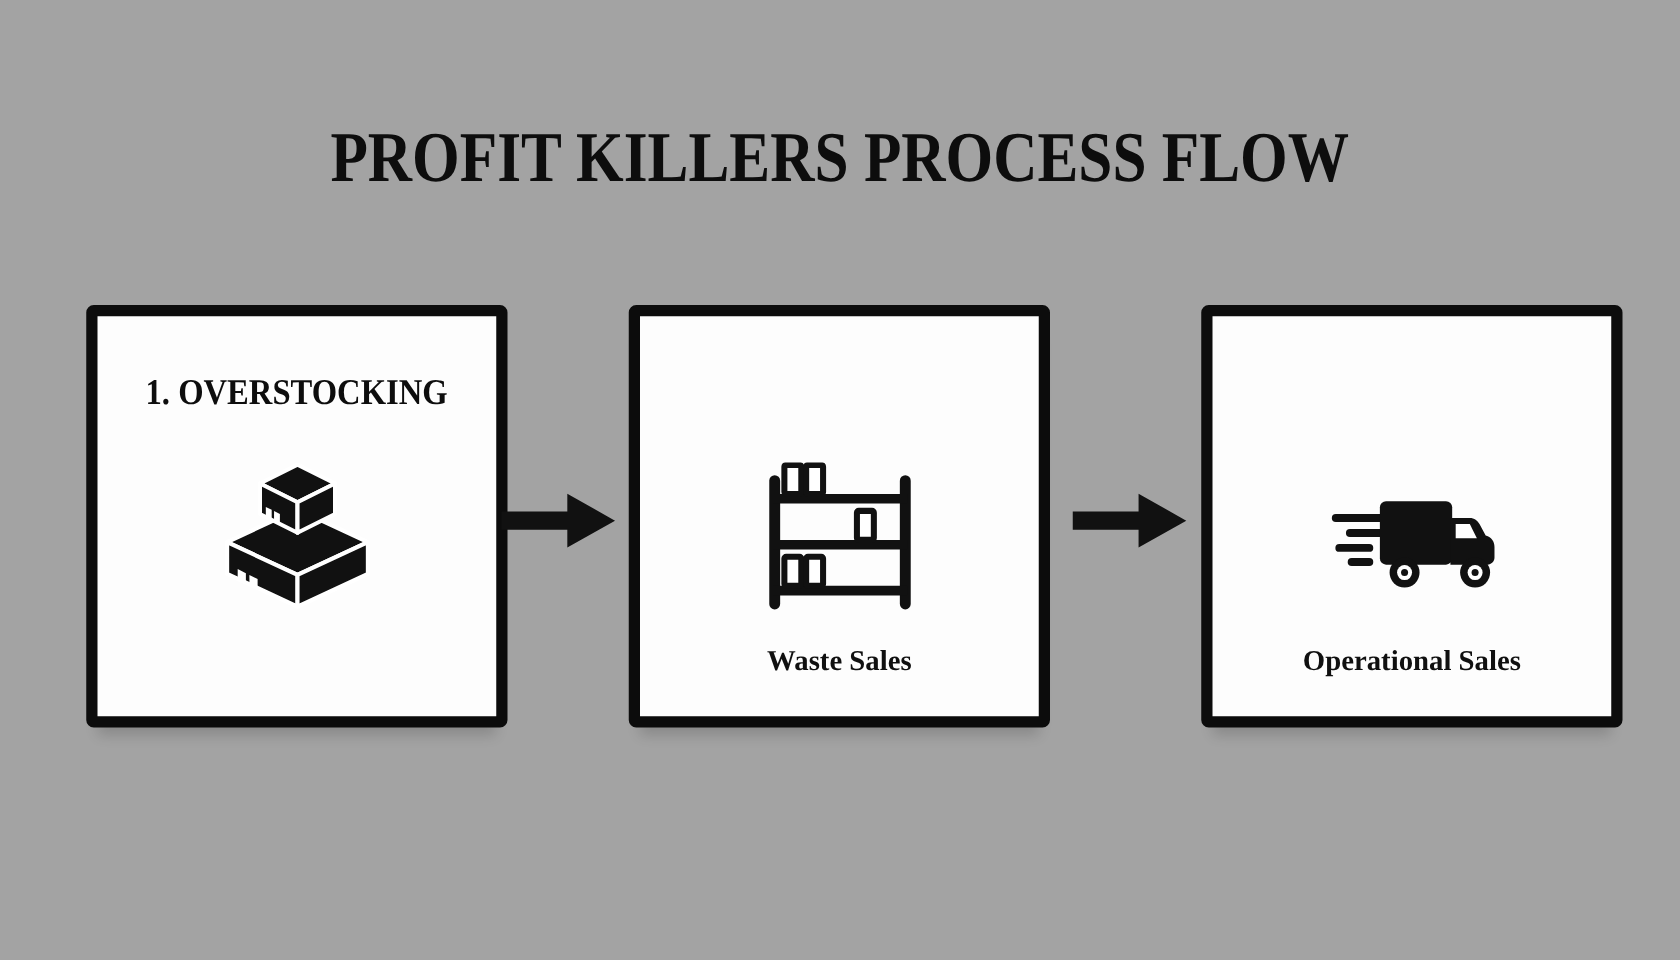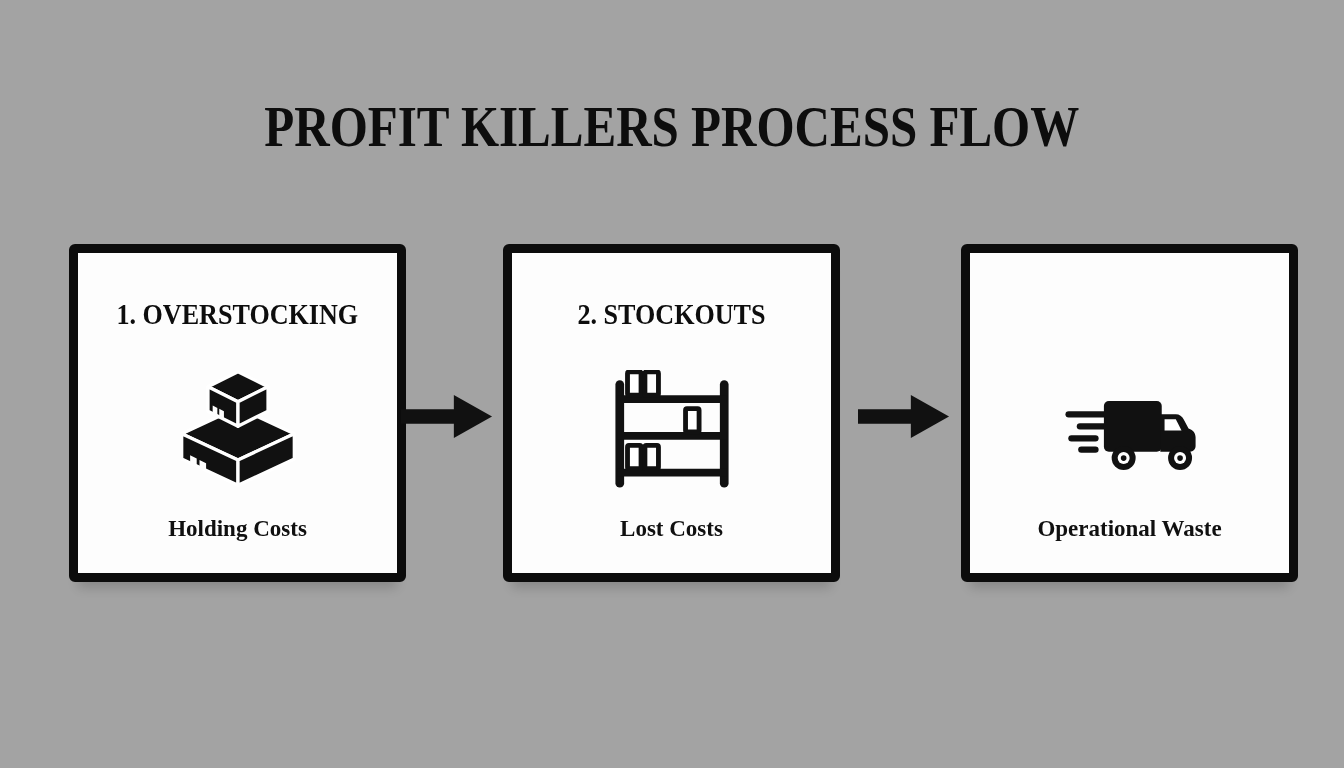--- a/index.html
+++ b/index.html
@@ -68,55 +68,49 @@
           <polygon points="100,20 100,46 68,62 68,36"></polygon>
         </g>
         <g fill="#fff" stroke="none">
           <polygon points="17,93 24,96.5 24,106 17,102.5"></polygon>
           <polygon points="27,98 34,101.5 34,111 27,107.5"></polygon>
           <polygon points="41,40 46,42.5 46,50 41,47.5"></polygon>
           <polygon points="48,43.5 53,46 53,53.5 48,51"></polygon>
         </g>
       </svg>
     </div>
-    <div class="box-caption">
-      <span>Holding Costs</span>
-    </div>
   </div>
 
   <div class="arrow a1">
     <svg width="92" height="47" viewBox="0 0 94 48">
       <polygon fill="#111" points="0,16.5 54,16.5 54,2 93,24 54,46 54,31.5 0,31.5"></polygon>
     </svg>
   </div>
 
   <div class="step-box b2">
-    <div class="box-heading">
-      <span>2. STOCKOUTS</span>
-    </div>
     <div class="box-icon">
       <svg width="126" height="118" viewBox="0 0 130 122">
         <g stroke="#111" fill="none">
           <line x1="11" y1="15" x2="11" y2="117" stroke-width="9" stroke-linecap="round"></line>
           <line x1="119" y1="15" x2="119" y2="117" stroke-width="9" stroke-linecap="round"></line>
           <line x1="9" y1="30" x2="121" y2="30" stroke-width="8"></line>
           <line x1="9" y1="68" x2="121" y2="68" stroke-width="8"></line>
           <line x1="9" y1="106" x2="121" y2="106" stroke-width="8"></line>
         </g>
         <g fill="#fff" stroke="#111" stroke-width="5">
           <rect x="19" y="2" width="14" height="24" rx="1.5"></rect>
           <rect x="37" y="2" width="14" height="24" rx="1.5"></rect>
           <rect x="79" y="40" width="14" height="24" rx="1.5"></rect>
           <rect x="19" y="78" width="14" height="24" rx="1.5"></rect>
           <rect x="37" y="78" width="14" height="24" rx="1.5"></rect>
         </g>
       </svg>
     </div>
     <div class="box-caption">
-      <span>Lost Costs</span>
+      <span>Waste Sales</span>
     </div>
   </div>
 
   <div class="arrow a2">
     <svg width="92" height="47" viewBox="0 0 94 48">
       <polygon fill="#111" points="0,16.5 54,16.5 54,2 93,24 54,46 54,31.5 0,31.5"></polygon>
     </svg>
   </div>
 
   <div class="step-box b3">
@@ -133,17 +127,17 @@
         <path fill="#fff" d="M144,33 L160,33 L168,49 L144,49 Z"></path>
         <circle cx="86" cy="88" r="17" fill="#111"></circle>
         <circle cx="86" cy="88" r="8.5" fill="#fff"></circle>
         <circle cx="86" cy="88" r="4" fill="#111"></circle>
         <circle cx="166" cy="88" r="17" fill="#111"></circle>
         <circle cx="166" cy="88" r="8.5" fill="#fff"></circle>
         <circle cx="166" cy="88" r="4" fill="#111"></circle>
       </svg>
     </div>
     <div class="box-caption">
-      <span>Operational Waste</span>
+      <span>Operational Sales</span>
     </div>
   </div>
 
 </div>
 
 </body></html>

